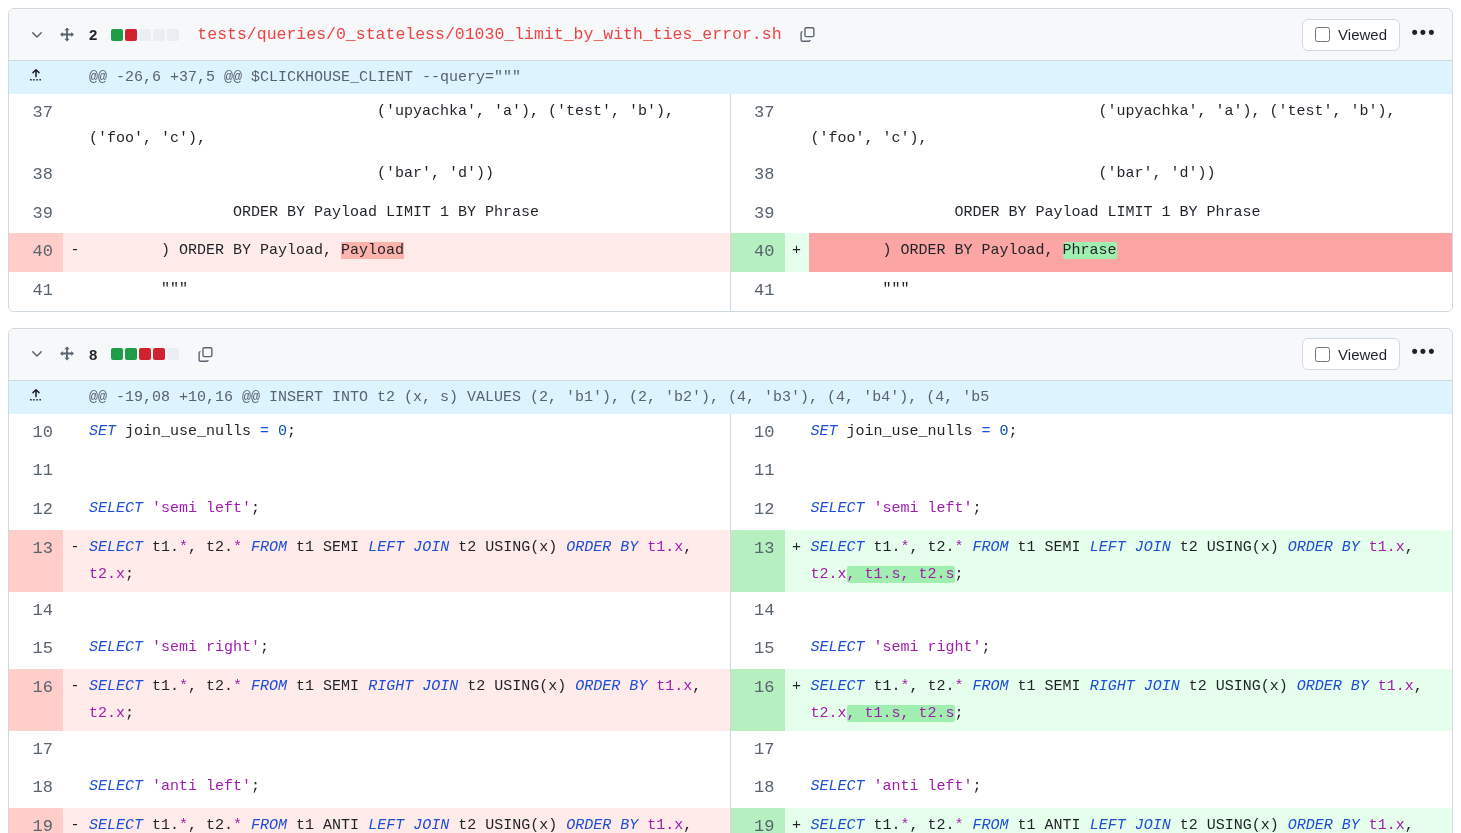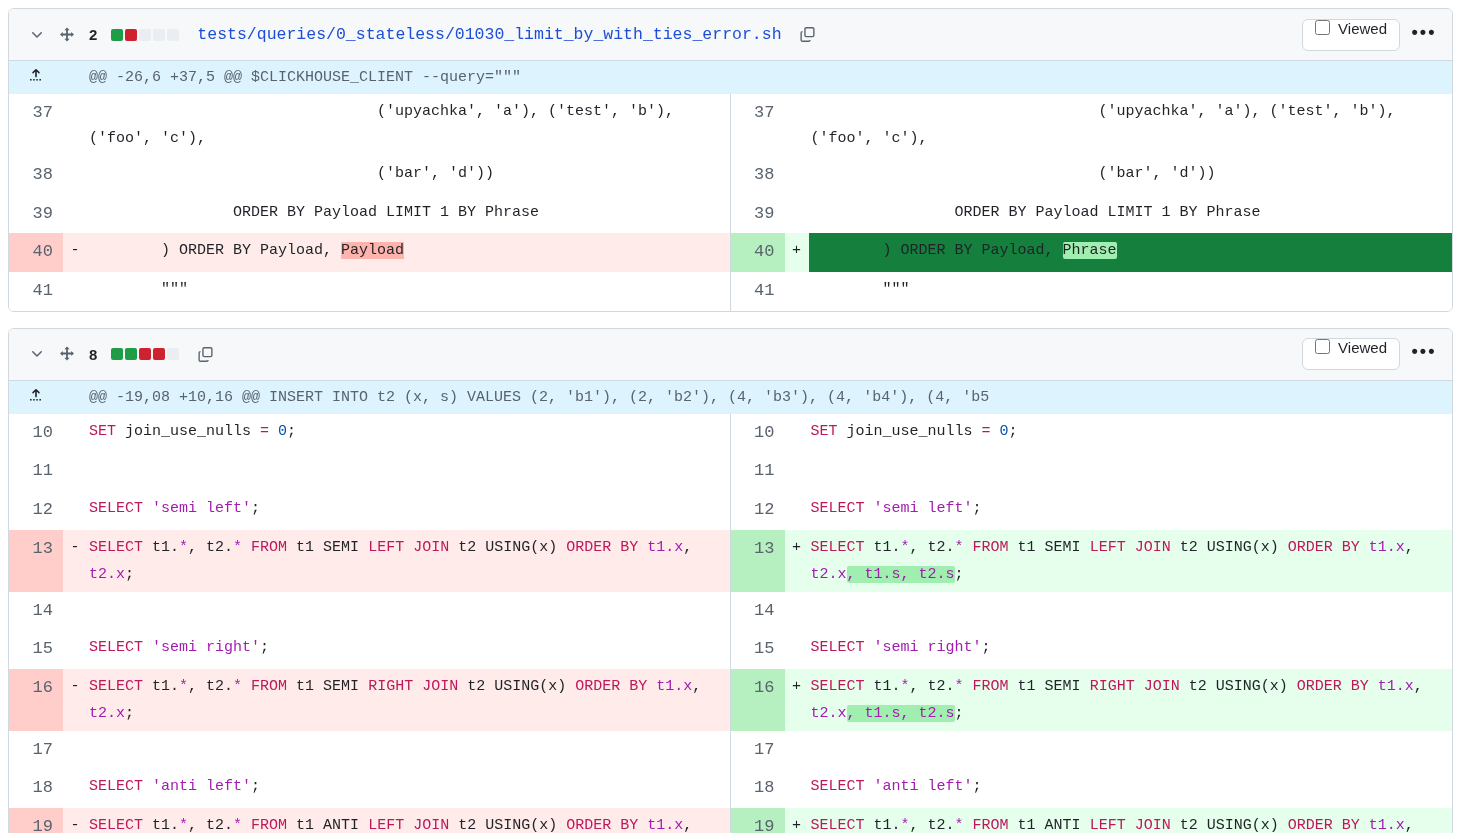--- a/index.html
+++ b/index.html
@@ -68,36 +68,37 @@
     display: block;
     width: 12px; height: 12px;
     border-radius: 2px;
     background: #eaeef2;
   }
   .diffstat i.add { background: #1f9d46; }
   .diffstat i.del { background: #cf222e; }
   .file-path {
     font-family: "Liberation Mono", monospace;
     font-size: 16.5px;
-    color: #1d4ed8;
+    color: #ef4444;
     margin-left: 8px;
     white-space: nowrap;
     overflow: hidden;
     text-overflow: ellipsis;
     cursor: pointer;
   }
   .copy-btn { margin-left: 6px; }
   .fh-right {
     display: flex;
     align-items: center;
     gap: 8px;
     flex: none;
   }
   .viewed-box {
     display: inline-flex;
+    align-items: center;
     gap: 8px;
     height: 32px;
     padding: 0 12px;
     border: 1px solid #d1d9e0;
     border-radius: 6px;
     background: #ffffff;
     font-size: 15px;
     color: #1f2328;
     cursor: pointer;
     white-space: nowrap;
@@ -186,21 +187,21 @@
 
   
   .ctx td.num  { background: #ffffff; }
   .ctx td.code, .ctx td.sign { background: #ffffff; }
 
   
   .wdel { background: #ffb3ad; border-radius: 0; }
   .wadd { background: #a0eeb0; border-radius: 2px; }
 
   
-  .k   { color: #be185d; }   
+  .k   { color: #1d4ed8; font-style: italic; }   
   .s   { color: #a21caf; }   
   .n   { color: #0550ae; }   
   .pl  { color: #1f2328; }   
 </style>
 </head>
 <body>
 
 <div class="page">
   <div id="files-root">
       <div class="file-card">
@@ -289,21 +290,21 @@
               <td class="num side-sep">39</td>
               <td class="sign"></td>
               <td class="code">                ORDER BY Payload LIMIT 1 BY Phrase</td>
             </tr>
             <tr class="">
               <td class="num" style="background:#ffcecb">40</td>
               <td class="sign" style="background:#ffebe9">-</td>
               <td class="code" style="background:#ffebe9">        ) ORDER BY Payload, <span class="wdel">Payload</span></td>
               <td class="num side-sep" style="background:#b6f0c0">40</td>
               <td class="sign" style="background:#e6ffec">+</td>
-              <td class="code" style="background:#15803d">        ) ORDER BY Payload, <span class="wadd">Phrase</span></td>
+              <td class="code" style="background:#fca5a5">        ) ORDER BY Payload, <span class="wadd">Phrase</span></td>
             </tr>
             <tr class="ctx">
               <td class="num">41</td>
               <td class="sign"></td>
               <td class="code">        """</td>
               <td class="num side-sep">41</td>
               <td class="sign"></td>
               <td class="code">        """</td>
             </tr>
           </tbody>

